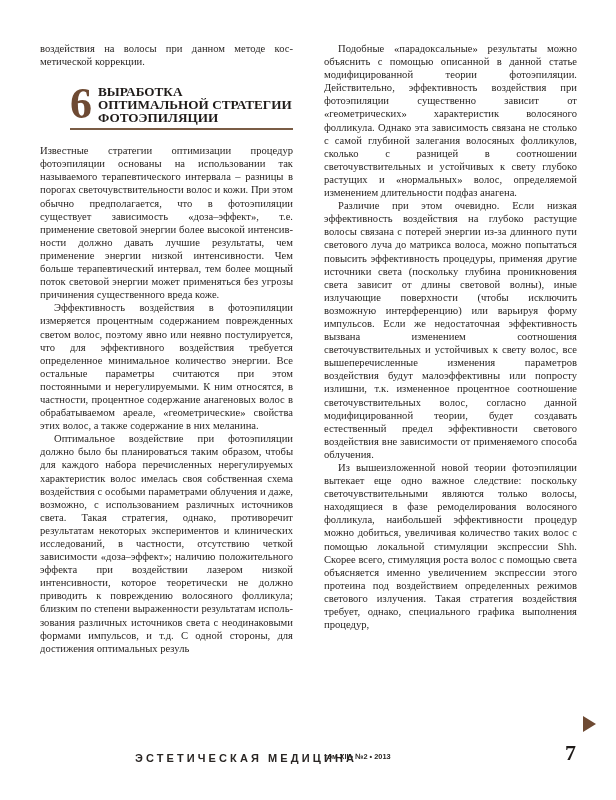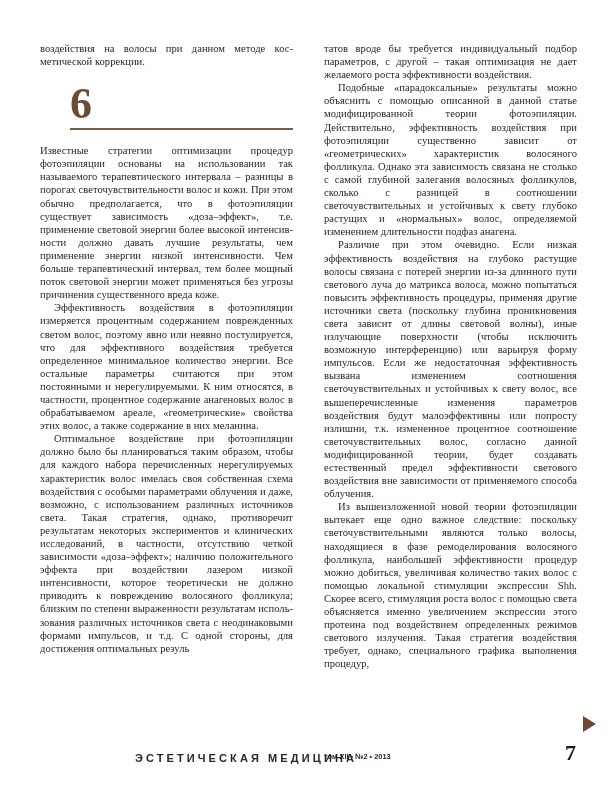--- a/index.html
+++ b/index.html
@@ -27,28 +27,32 @@
                 border-top:8px solid transparent; border-bottom:8px solid transparent;
                 border-left:13px solid #6e4a33; }
 </style>
 </head>
 <body>
 
 <div class="col col-left">
   <p class="noindent">воздействия на волосы при данном методе кос­метической коррекции.</p>
   <div class="heading">
     <span class="num">6</span>
+    <div class="title">
+      <div>Выработка</div>
+      <div>оптимальной стратегии</div>
+      <div>фотоэпиляции</div>
+    </div>
   </div>
   <p class="noindent">Известные стратегии оптимизации процедур фотоэпиляции основаны на использовании так называемого терапевтического интерва­ла – разницы в порогах светочувствительно­сти волос и кожи. При этом обычно пред­полагается, что в фотоэпиляции существует зависимость «доза–эффект», т.е. применение световой энергии более высокой интенсив­ности должно давать лучшие результаты, чем применение энергии низкой интенсивности. Чем больше терапевтический интервал, тем более мощный поток световой энергии может применяться без угрозы причинения суще­ственного вреда коже.</p>
   <p>Эффективность воздействия в фотоэпиля­ции измеряется процентным содержанием поврежденных светом волос, поэтому явно или неявно постулируется, что для эффективно­го воздействия требуется определенное мини­мальное количество энергии. Все остальные параметры считаются при этом постоянными и нерегулируемыми. К ним относятся, в частно­сти, процентное содержание анагеновых волос в обрабатываемом ареале, «геометрические» свойства этих волос, а также содержание в них меланина.</p>
   <p>Оптимальное воздействие при фотоэпиля­ции должно было бы планироваться таким образом, чтобы для каждого набора перечис­ленных нерегулируемых характеристик волос имелась своя собственная схема воздействия с особыми параметрами облучения и даже, возможно, с использованием различных источ­ников света. Такая стратегия, однако, противо­речит результатам некоторых экспериментов и клинических исследований, в частности, отсут­ствию четкой зависимости «доза–эффект»; наличию положительного эффекта при воз­действии лазером низкой интенсивности, которое теоретически не должно приводить к повреждению волосяного фолликула; близким по степени выраженности результатам исполь­зования различных источников света с неоди­наковыми формами импульсов, и т.д. С одной стороны, для достижения оптимальных резуль­</p>
 </div>
 
 <div class="col col-right">
-  <p class="noindent">татов вроде бы требуется индивидуальный под­бор параметров, с другой – такая оптимизация не дает желаемого роста эффективности воз­действия.</p>
   <p>Подобные «парадоксальные» результаты можно объяснить с помощью описанной в дан­ной статье модифицированной теории фото­эпиляции. Действительно, эффективность воздействия при фотоэпиляции существенно зависит от «геометрических» характеристик волосяного фолликула. Однако эта зависимость связана не столько с самой глубиной залегания волосяных фолликулов, сколько с разницей в соотношении светочувствительных и устойчи­вых к свету глубоко растущих и «нормальных» волос, определяемой изменением длительно­сти подфаз анагена.</p>
   <p>Различие при этом очевидно. Если низкая эффективность воздействия на глубоко расту­щие волосы связана с потерей энергии из-за длинного пути светового луча до матрикса волоса, можно попытаться повысить эффек­тивность процедуры, применяя другие источ­ники света (поскольку глубина проникнове­ния света зависит от длины световой волны), иные излучающие поверхности (чтобы исклю­чить возможную интерференцию) или варьи­руя форму импульсов. Если же недостаточная эффективность вызвана изменением соотно­шения светочувствительных и устойчивых к свету волос, все вышеперечисленные измене­ния параметров воздействия будут малоэффек­тивны или попросту излишни, т.к. измененное процентное соотношение светочувствитель­ных волос, согласно данной модифицирован­ной теории, будет создавать естественный предел эффективности светового воздействия вне зависимости от применяемого способа облучения.</p>
   <p>Из вышеизложенной новой теории фотоэпи­ляции вытекает еще одно важное следствие: поскольку светочувствительными являются только волосы, находящиеся в фазе ремодели­рования волосяного фолликула, наибольшей эффективности процедур можно добиться, увеличивая количество таких волос с помо­щью локальной стимуляции экспрессии Shh. Скорее всего, стимуляция роста волос с помо­щью света объясняется именно увеличением экспрессии этого протеина под воздействием определенных режимов светового излучения. Такая стратегия воздействия требует, однако, специального графика выполнения процедур,</p>
 </div>
 
 <div class="next-arrow"></div>
 
 <div class="footer-journal">ЭСТЕТИЧЕСКАЯ МЕДИЦИНА</div>
 <div class="footer-issue">том XII • №2 • 2013</div>
 <div class="page-number">7</div>

